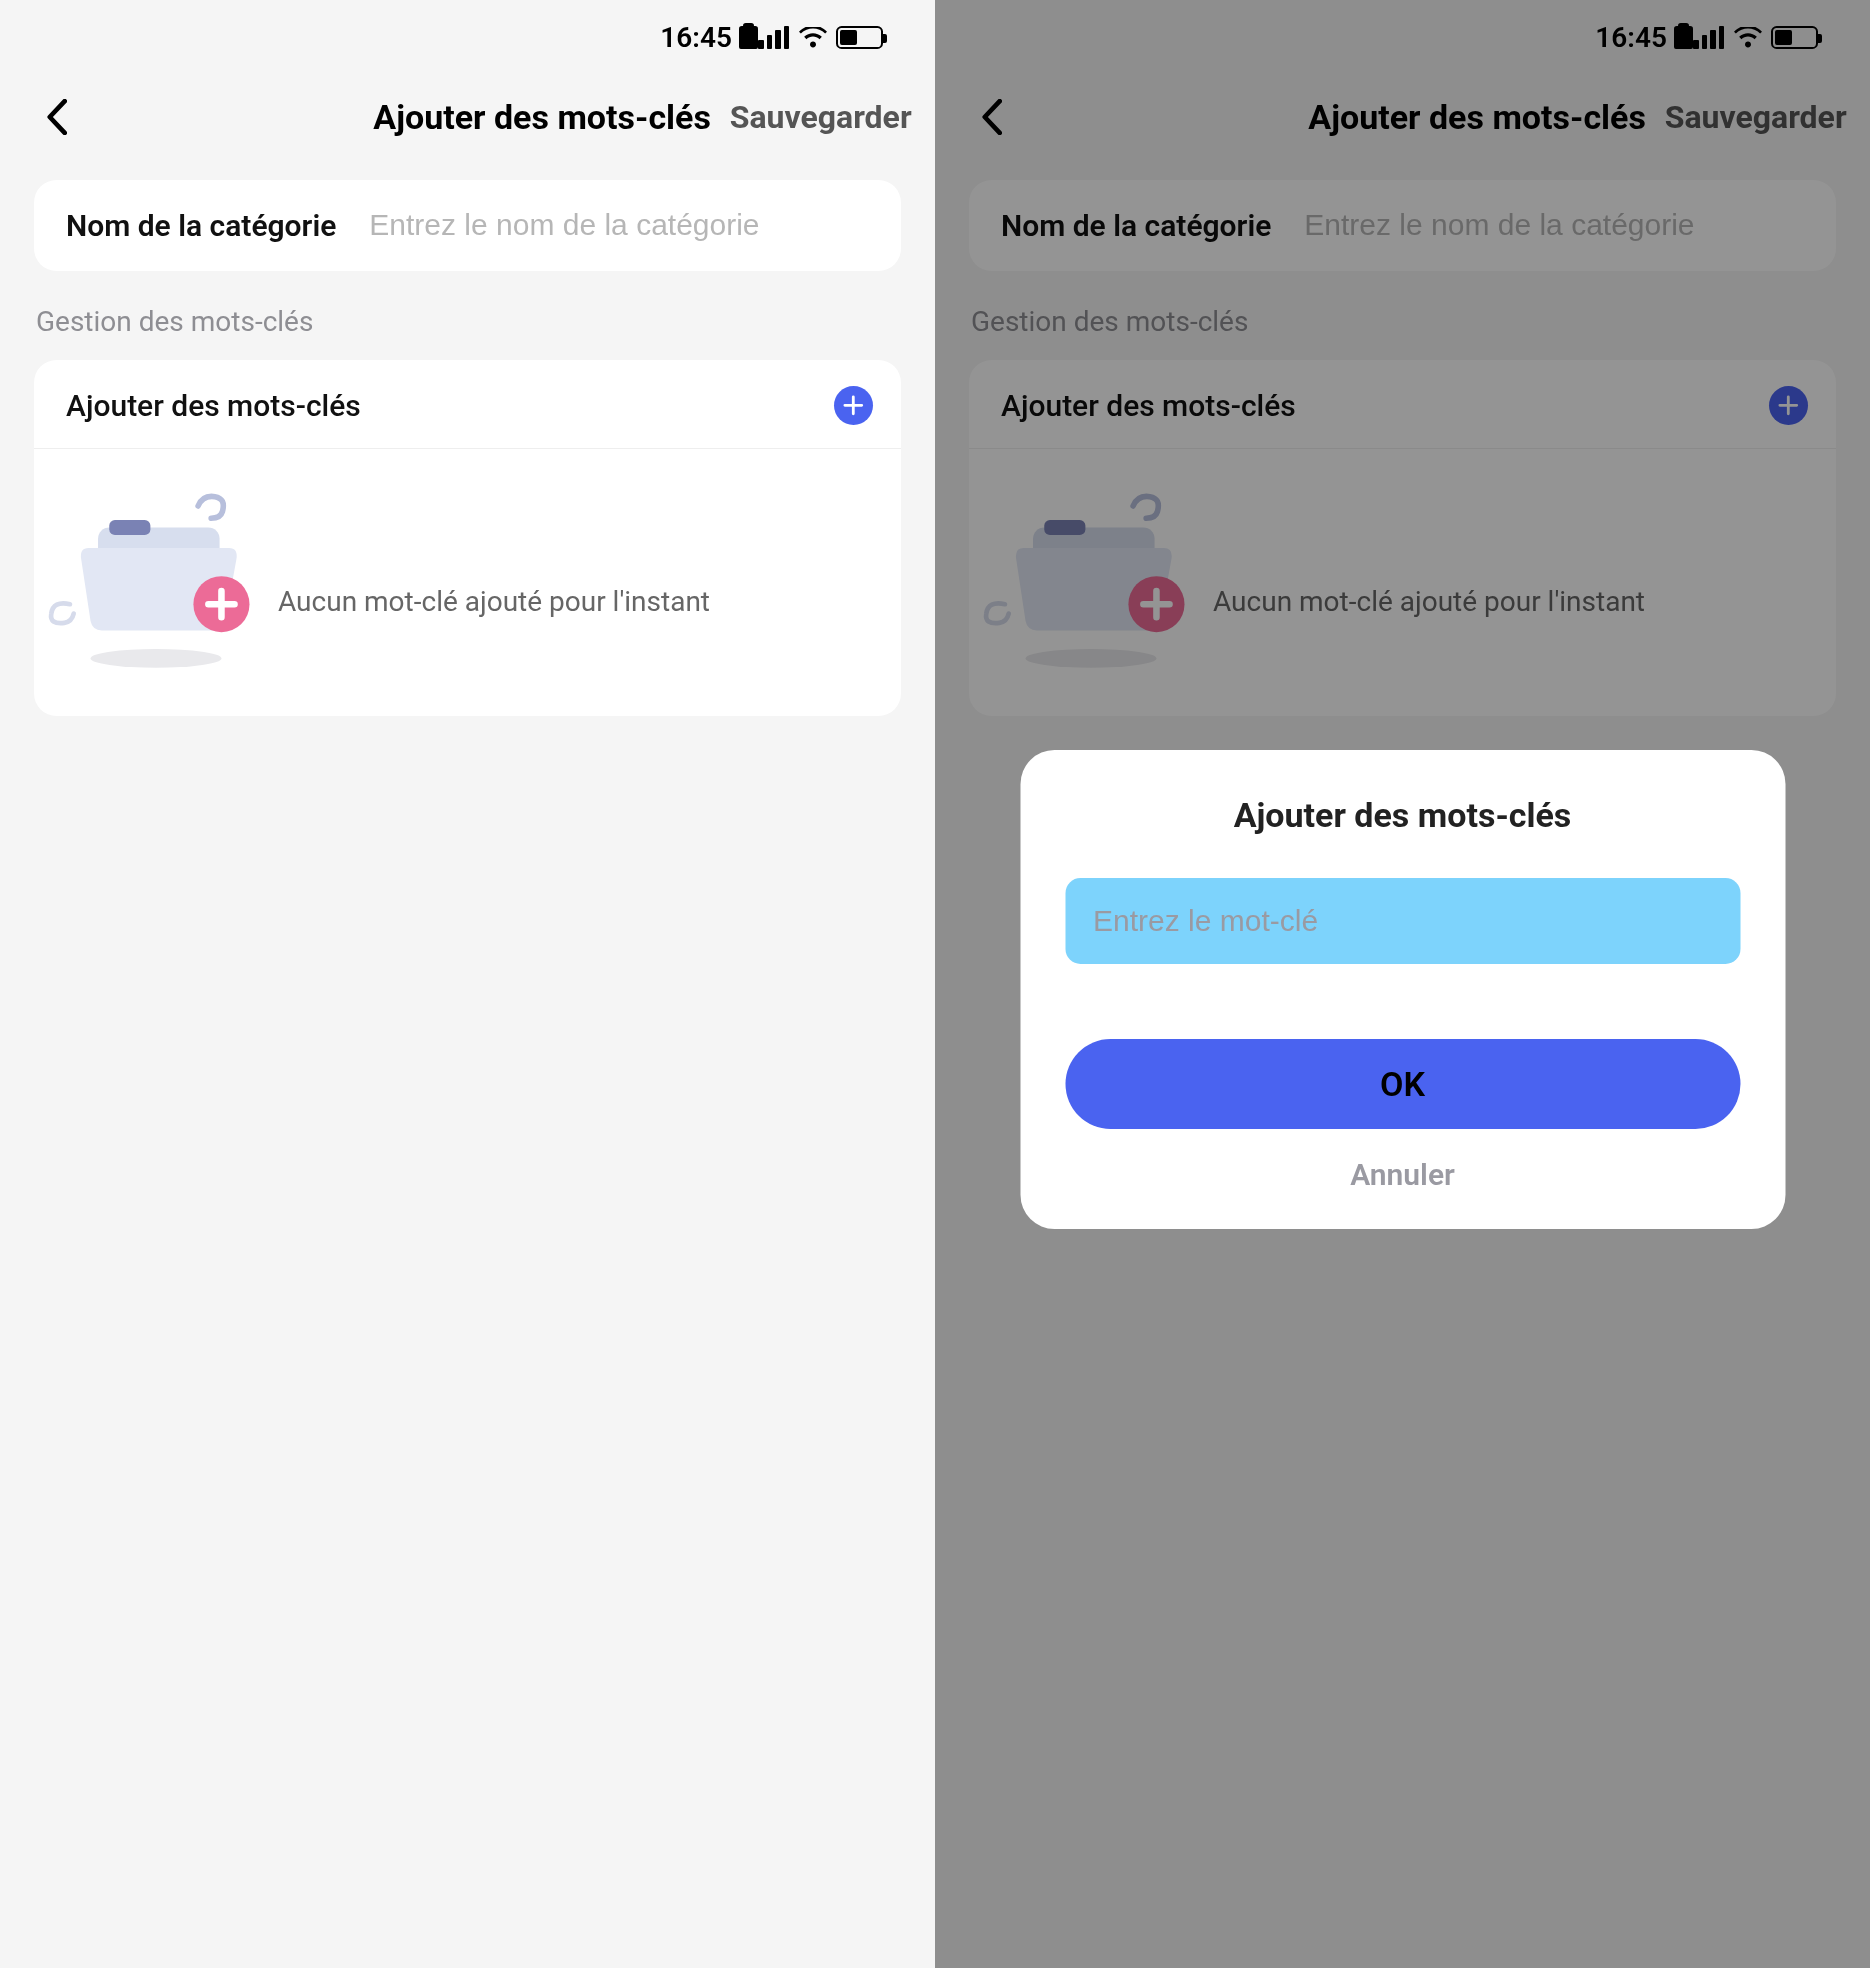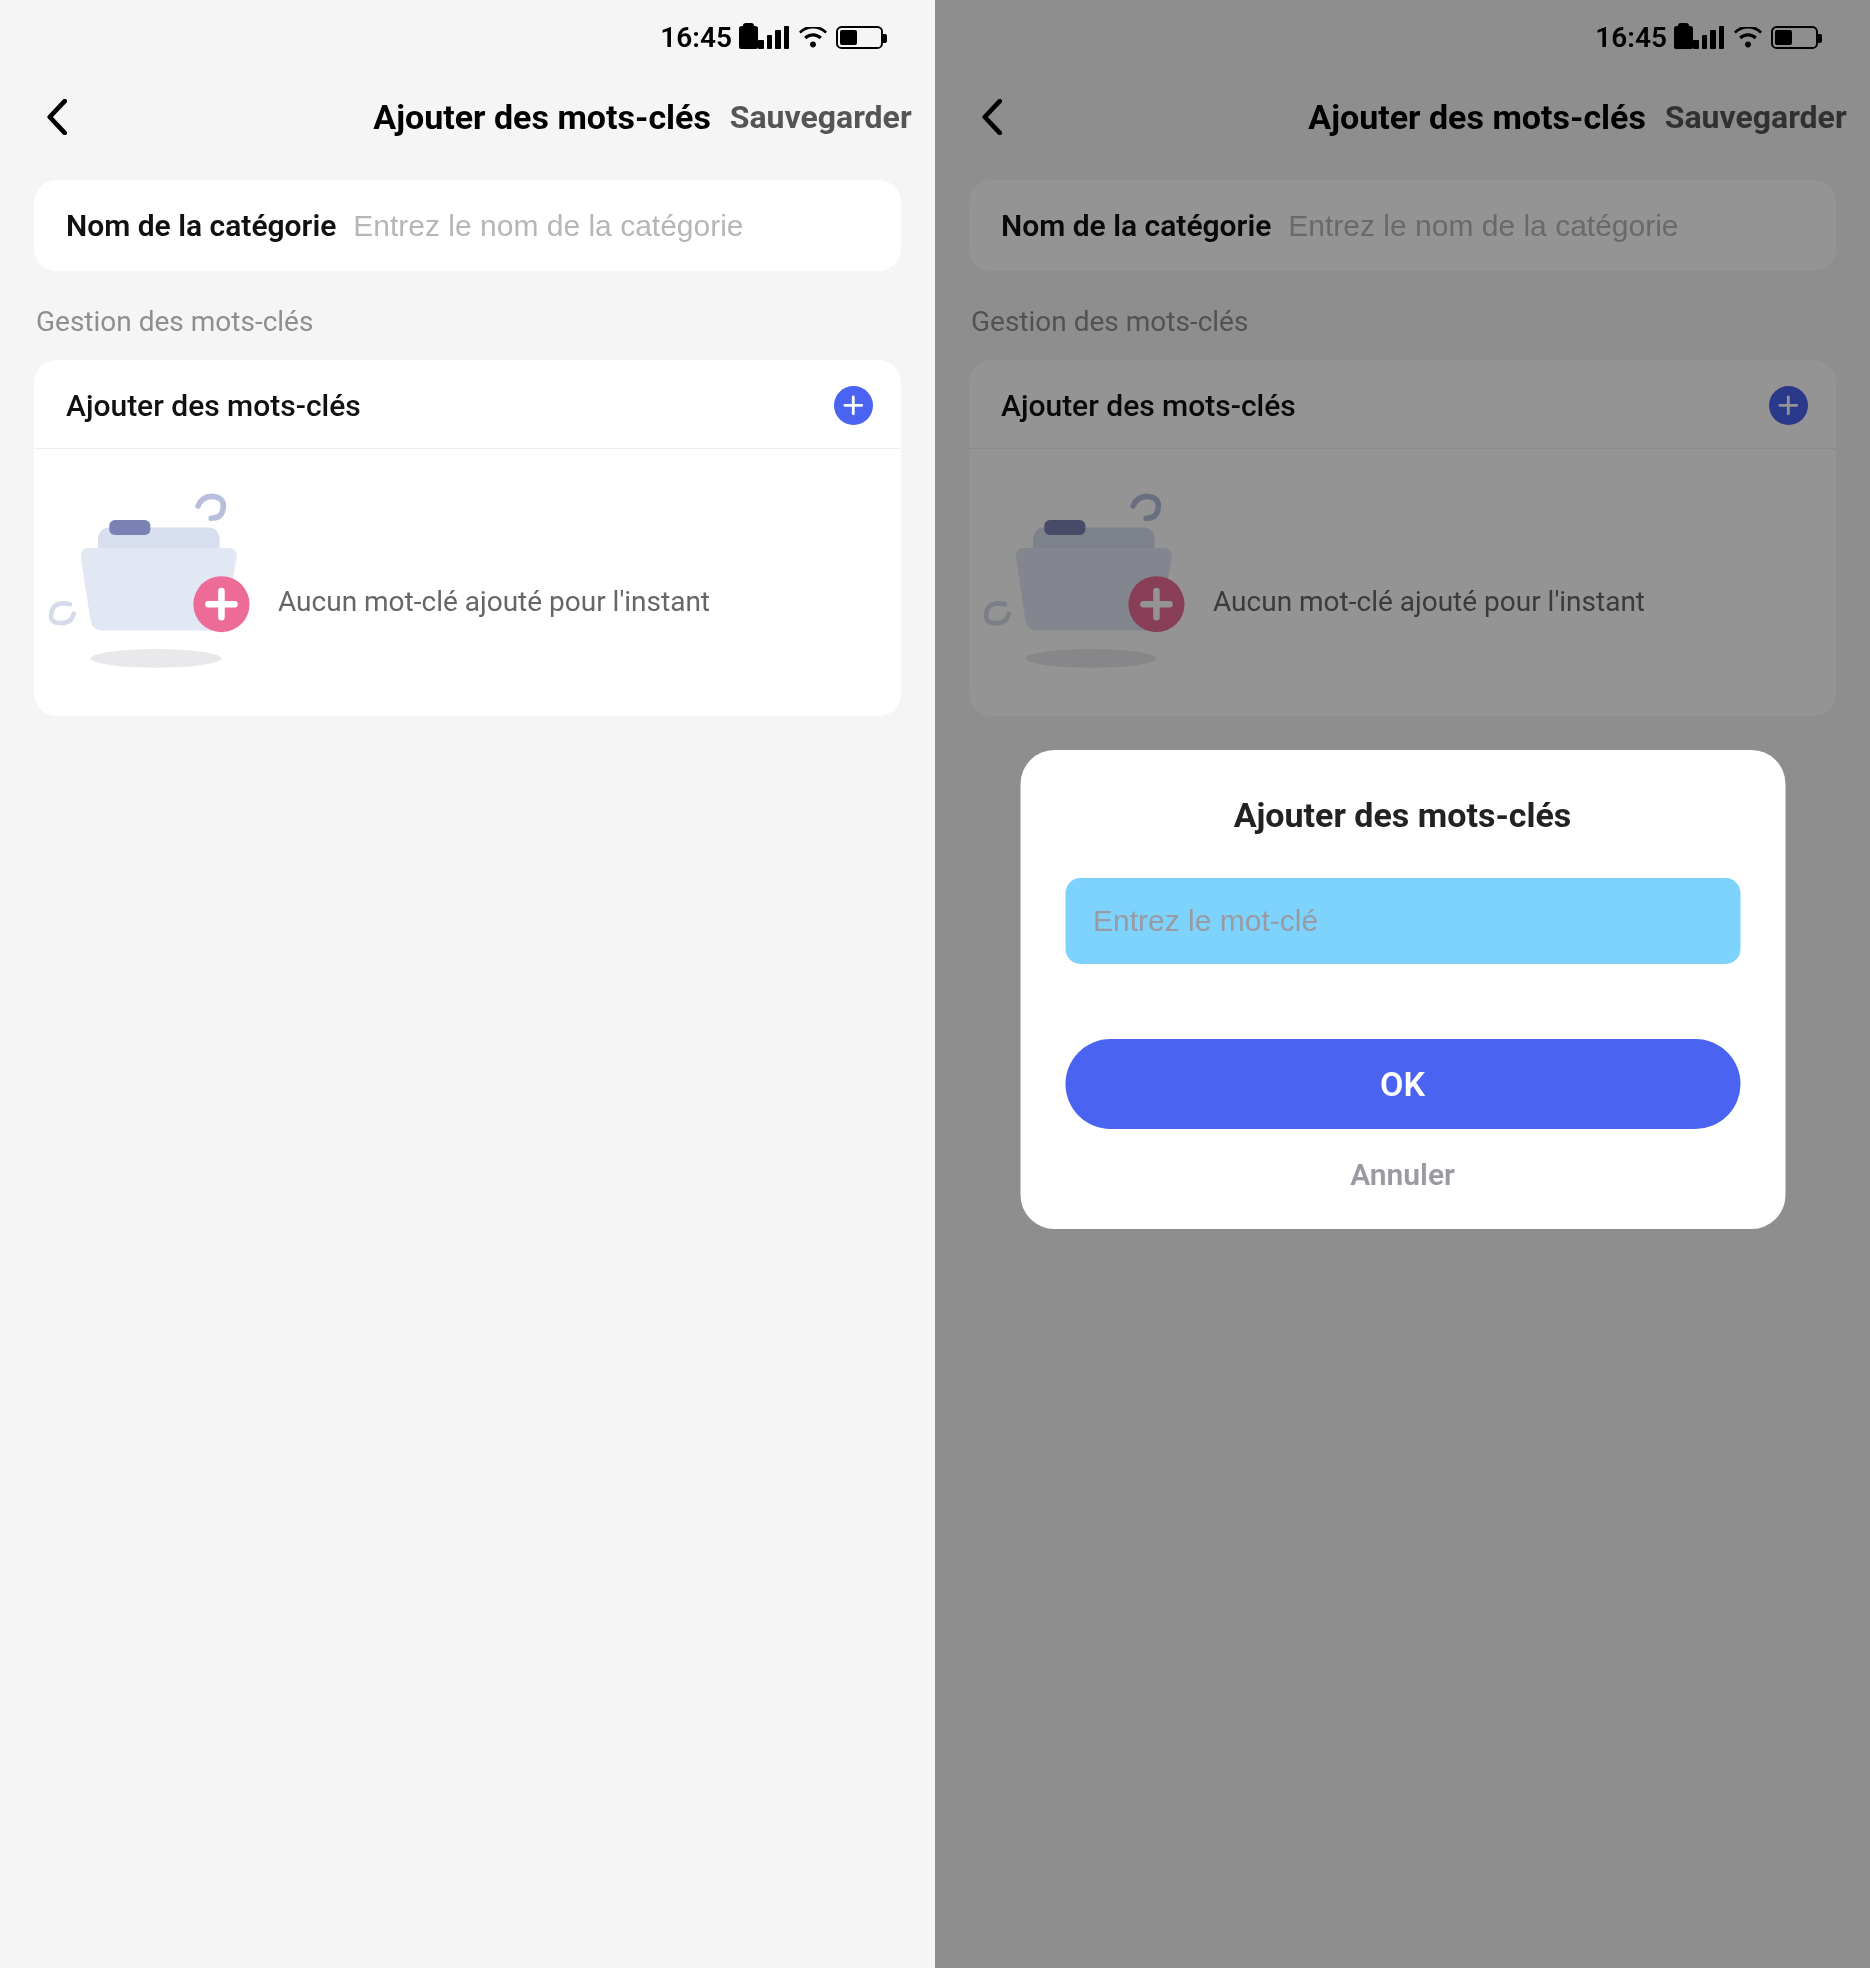--- a/index.html
+++ b/index.html
@@ -79,23 +79,23 @@
     }
 
     .card {
       background: #fff;
       border-radius: 22.5px;
       margin: 20.6px 34px 0 34px;
       padding: 0;
     }
     .field-row {
       display: flex;
-      align-items: flex-end;
+      align-items: flex-start;
       padding: 28px 32px;
-      gap: 17px;
+      gap: 33px;
     }
     .field-label {
       font-size: 30px;
       font-weight: 600;
       color: #111;
       white-space: nowrap;
     }
     .field-input {
       flex: 1;
       border: none;
@@ -200,21 +200,21 @@
     }
     .modal-input::placeholder { color: #9a9aa2; }
     .modal-ok {
       width: 675px;
       height: 90px;
       background: #4a63f0;
       border-radius: 45px;
       display:flex;
       align-items:center;
       justify-content:center;
-      color:#ffffff;
+      color:#000000;
       font-size: 34px;
       font-weight: 600;
       margin-bottom: 28px;
     }
     .modal-cancel {
       font-size: 30px;
       font-weight: 600;
       color: #9a9aa2;
     }
   </style>

